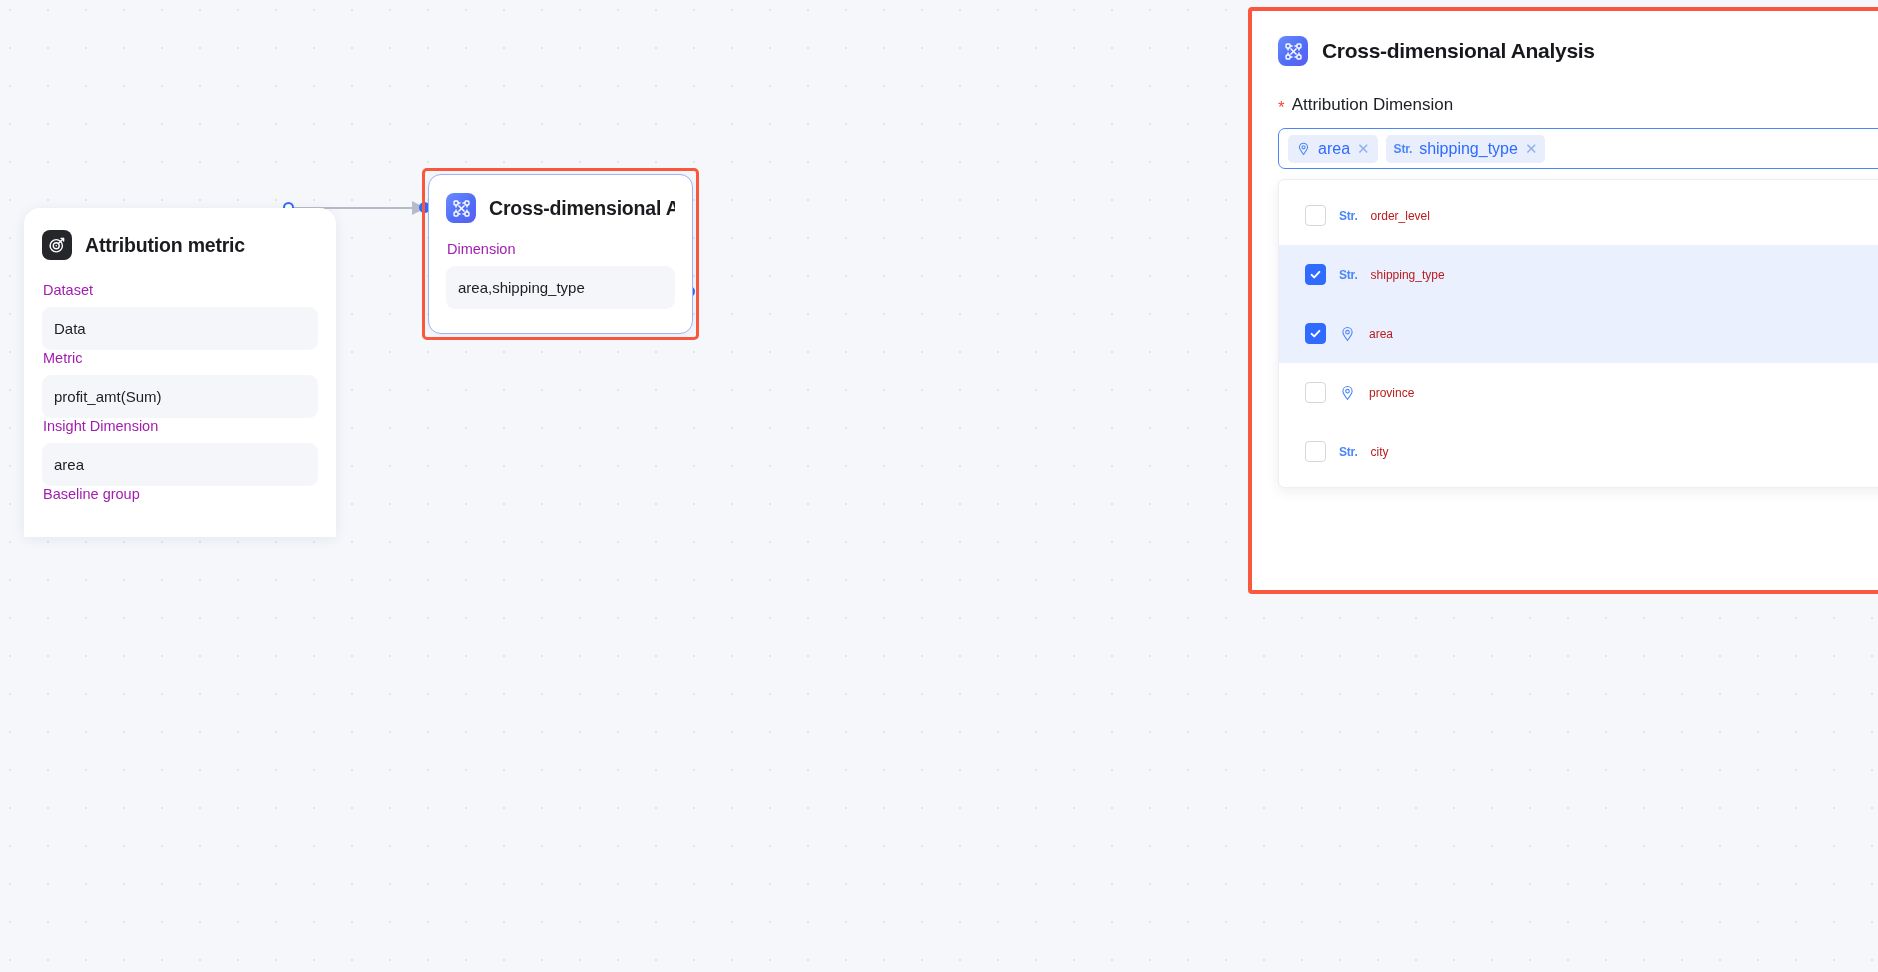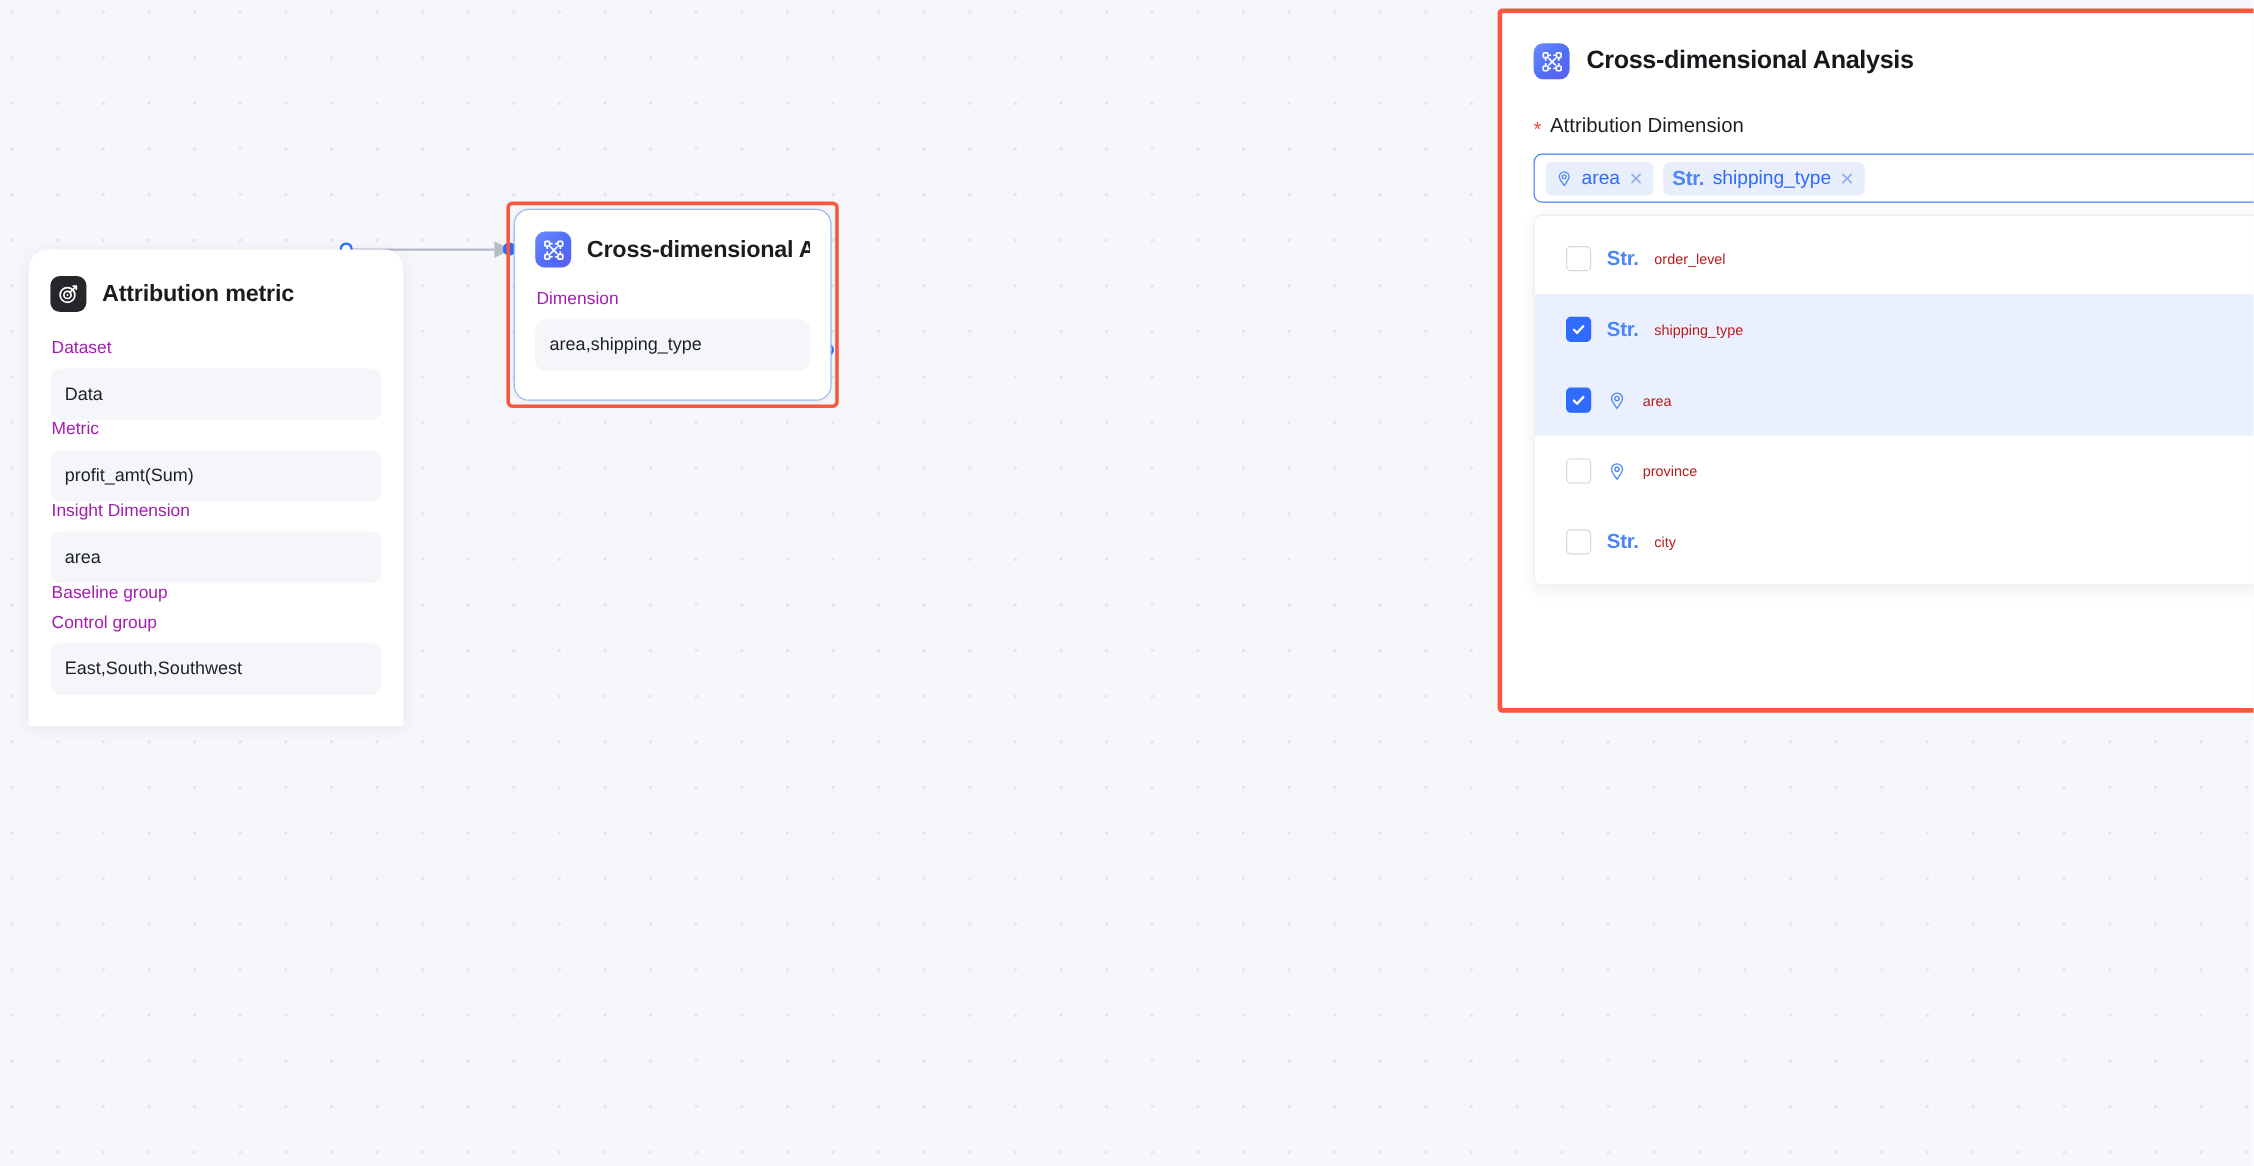--- a/index.html
+++ b/index.html
@@ -176,21 +176,21 @@
     align-items: center;
     gap: 7px;
     background: #e8eefc;
     border-radius: 5px;
     height: 28px;
     padding: 0 8px;
     color: #2f6bff;
     font-size: 16px;
   }
   .tag .tag-x { color: #8fb0ef; font-size: 15px; cursor: pointer; }
-  .str-badge { color: #4a86f7; font-size: 17px; font-weight: 600; letter-spacing:-.2px;}
+  .str-badge { color: #4a86f7; font-size: 12px; font-weight: 600; letter-spacing:-.2px;}
   #tag-clear {
     position: absolute;
     right: 9px;
     top: 50%;
     transform: translateY(-50%);
     width: 17px; height: 17px;
     border-radius: 50%;
     background: #c3c6cc;
     display: flex; align-items: center; justify-content: center;
     cursor: pointer;
@@ -263,24 +263,20 @@
     <div>
       <div class="field-label">Metric</div>
       <div class="field-box">profit_amt(Sum)</div>
     </div>
     <div>
       <div class="field-label">Insight Dimension</div>
       <div class="field-box">area</div>
     </div>
     <div>
       <div class="field-label">Baseline group</div>
-    </div>
-    <div>
-      <div class="field-label">Control group</div>
-      <div class="field-box">East,South,Southwest</div>
     </div>
   </div>
 
   <div id="cross-node-wrap">
     <div id="cross-node">
       <div class="node-head">
         <div class="node-icon blue">
           <svg width="19" height="19" viewBox="0 0 24 24" fill="none" stroke="#ffffff" stroke-width="1.8">
             <rect x="2.6" y="2.6" width="5" height="5" rx="1.2"></rect>
             <rect x="16.4" y="2.6" width="5" height="5" rx="1.2"></rect>

